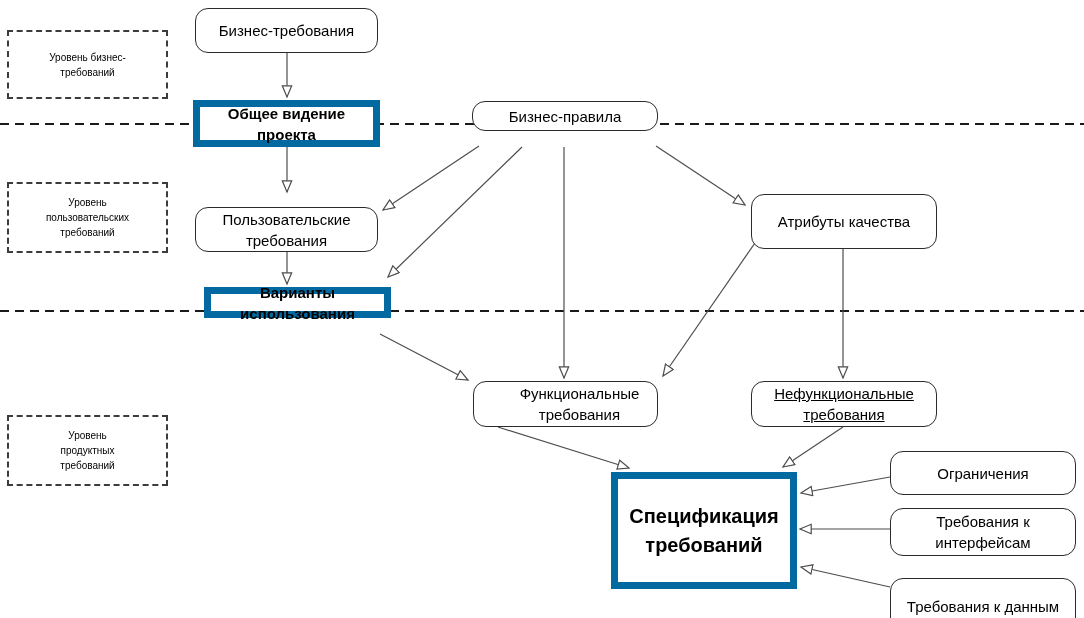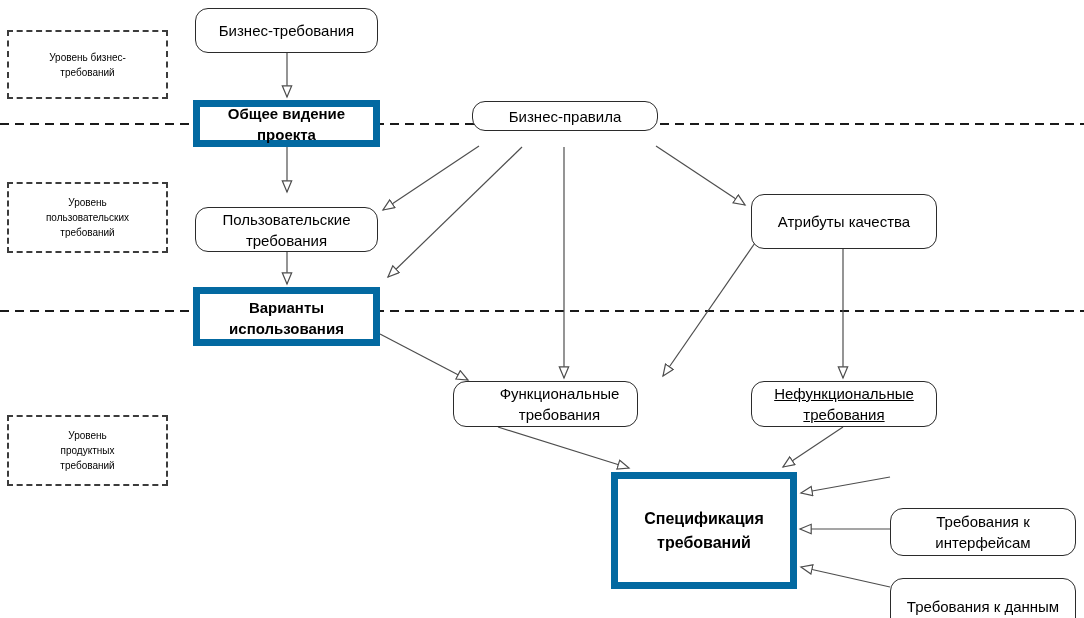--- a/index.html
+++ b/index.html
@@ -26,21 +26,21 @@
   }
   .node span { white-space: pre-line; }
   .rounded {
     border: 1.5px solid #2b2b2b;
     border-radius: 13px;
   }
   .rect {
     border: 7px solid #0369a1;
   }
   .bold { font-weight: bold; }
-  .spec { font-size: 16px; font-weight: bold; line-height: 1.45; }
+  .spec { font-size: 20px; font-weight: bold; line-height: 1.45; }
   .level-label {
     position: absolute;
     box-sizing: border-box;
     border: 2px dashed #3c3c3c;
     background: #ffffff;
     display: flex;
     align-items: center;
     justify-content: center;
     text-align: center;
     font-size: 10px;
@@ -114,40 +114,43 @@
 
   <div class="node rounded" style="left:195px; top:195px; width:183px; height:45px;margin-top:12px;">
     <span>Пользовательские
 требования</span>
   </div>
 
   <div class="node rounded" style="left:751px; top:194px; width:186px; height:55px;">
     <span>Атрибуты качества</span>
   </div>
 
-  <div class="node rect bold" style="left:193px; top:287px; width:187px; height:59px;align-items:flex-end;">
+  <div class="node rect bold" style="left:204px; top:287px; width:187px; height:31px;">
     <span>Варианты
 использования</span>
   </div>
 
-  <div class="node rounded" style="left:453px; top:381px; width:185px; height:46px;padding-left:28px;">
+  <div class="node rounded" style="left:473px; top:381px; width:185px; height:46px;padding-left:28px;">
     <span>Функциональные
 требования</span>
   </div>
 
   <div class="node rounded" style="left:751px; top:381px; width:186px; height:46px;text-decoration:underline;">
     <span>Нефункциональные
 требования</span>
   </div>
 
   <div class="node rect spec" style="left:611px; top:472px; width:186px; height:117px;">
     <span>Спецификация
 требований</span>
   </div>
 
+  <div class="node rounded" style="left:890px; top:451px; width:186px; height:44px;">
+    <span>Ограничения</span>
+  </div>
 
   <div class="node rounded" style="left:890px; top:508px; width:186px; height:48px;">
     <span>Требования к
 интерфейсам</span>
   </div>
 
   <div class="node rounded" style="left:890px; top:578px; width:186px; height:56px;">
     <span>Требования к данным</span>
   </div>
 

